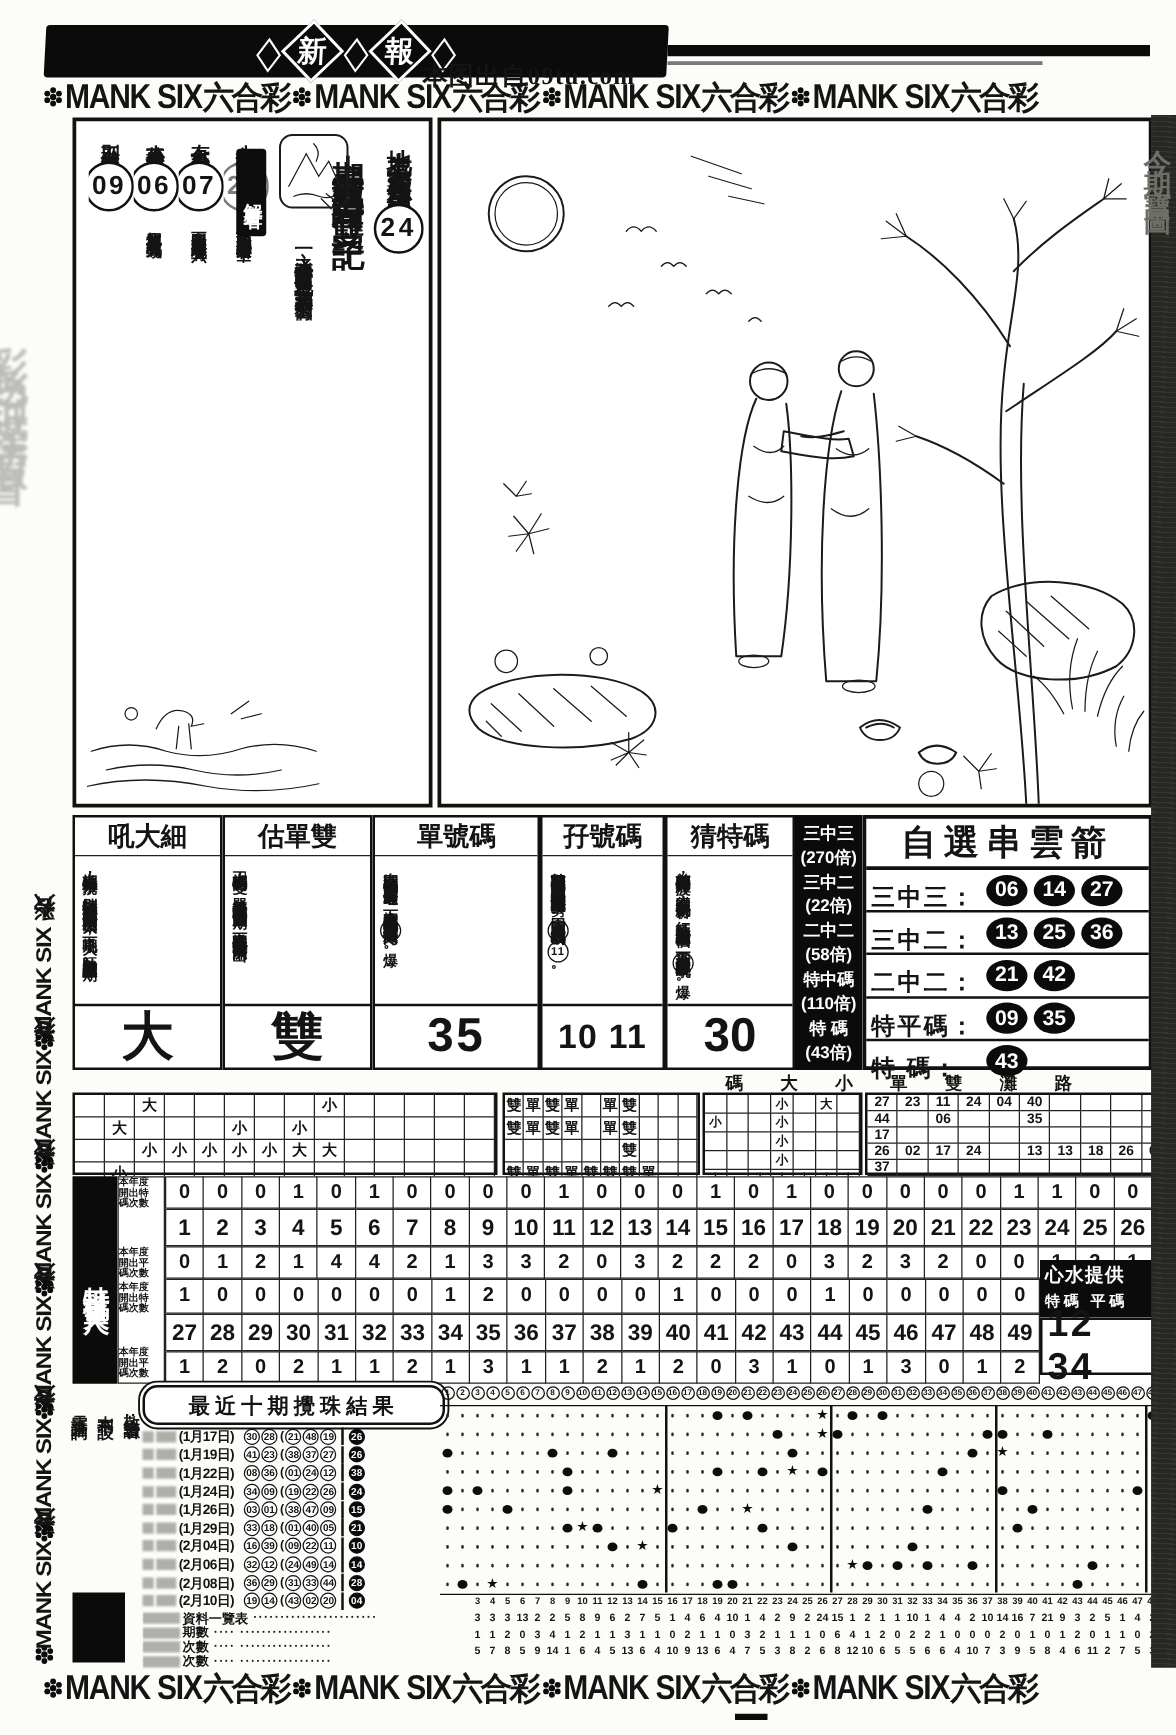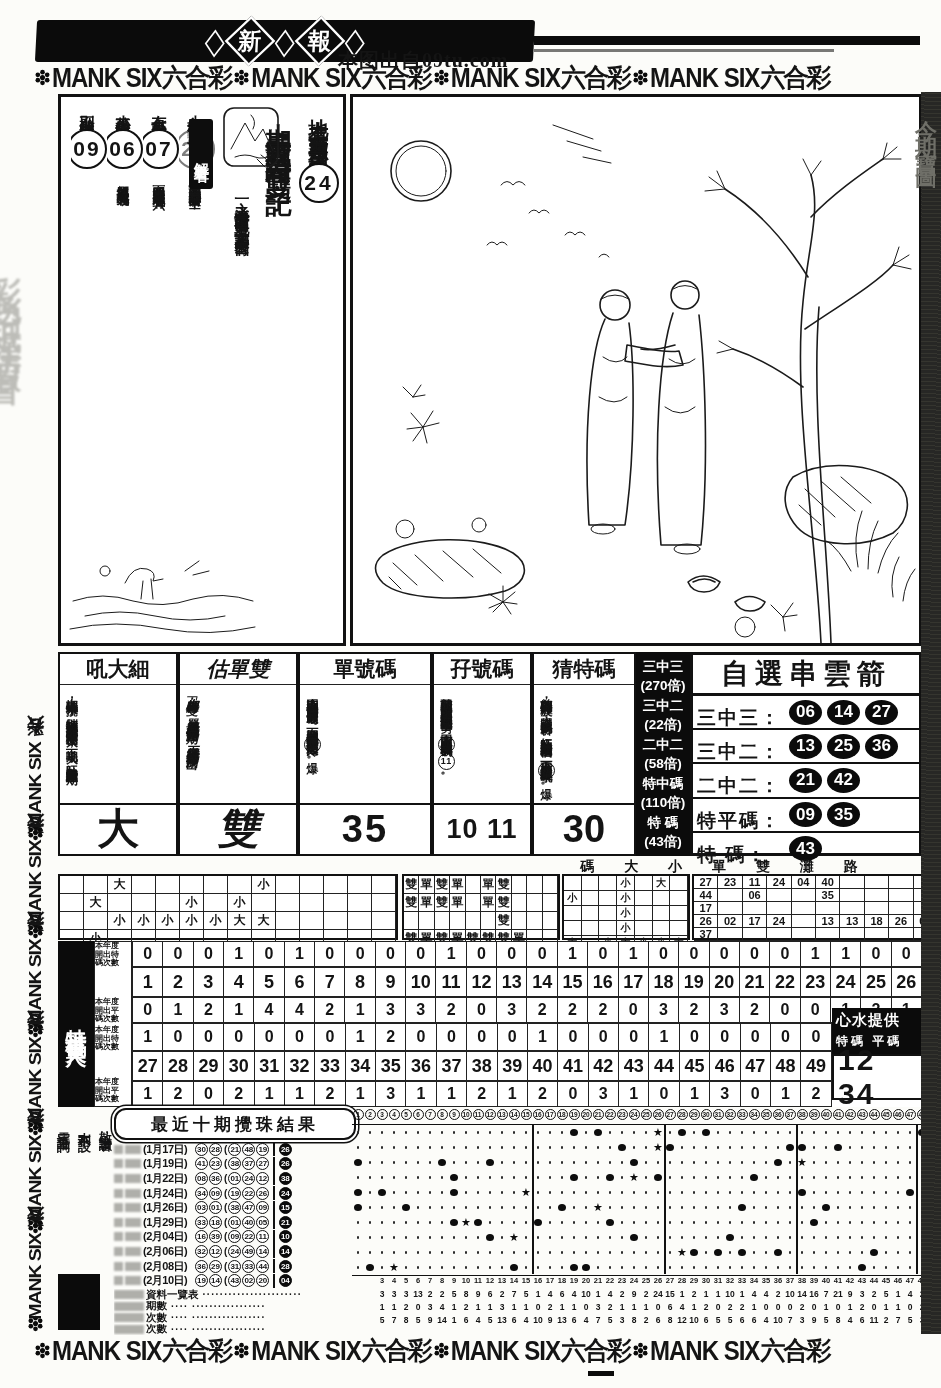--- a/index.html
+++ b/index.html
@@ -61,21 +61,21 @@
   .pbox{top:652px;height:204px;border:2.5px solid #111;box-sizing:border-box;background:#fff;}
   .pbox .ptitle{height:30px;display:flex;align-items:center;justify-content:center;gap:6px;
                 font-size:21px;font-weight:bold;border-bottom:1px solid #222;}
   .pbox .pbody{height:118px;writing-mode:vertical-rl;font-size:12px;font-weight:bold;line-height:15px;
                padding:3px 4px;box-sizing:border-box;overflow:hidden;letter-spacing:1px;}
   .pbody .circ-s{display:inline-flex;align-items:center;justify-content:center;width:15px;height:15px;
                  border:1.5px solid #111;border-radius:50%;font-size:9px;writing-mode:horizontal-tb;}
   .pbox .pvalue{height:48px;border-top:2px solid #111;display:flex;align-items:center;justify-content:center;
                 font-weight:bold;}
   #box0{left:58px;width:120px;}  #box0 .pvalue{font-size:42px;}
-  #box1{left:178px;width:120px;font-style:italic;} #box1 .pvalue{font-size:42px;}
+  #box1{left:178px;width:120px;} #box1 .pvalue{font-size:42px;}
   #box2{left:298px;width:134px;} #box2 .pvalue{font-size:38px;letter-spacing:2px;}
   #box3{left:432px;width:100px;} #box3 .pvalue{font-size:27px;letter-spacing:1px;}
   #box4{left:532px;width:104px;} #box4 .pvalue{font-size:38px;}
   #odds{left:636px;top:652px;width:54px;height:204px;background:#0b0b0b;color:#fff;
         display:flex;flex-direction:column;align-items:center;justify-content:center;}
   #odds div{font-size:13.5px;font-weight:bold;line-height:19.5px;white-space:nowrap;}
   
   #selfsel{left:690px;top:652px;width:232px;height:204px;border:3px solid #111;box-sizing:border-box;background:#fff;}
   #selfsel .stitle{height:38px;display:flex;align-items:center;justify-content:center;font-size:28px;
                    font-weight:bold;letter-spacing:6px;border-bottom:3px solid #111;}

